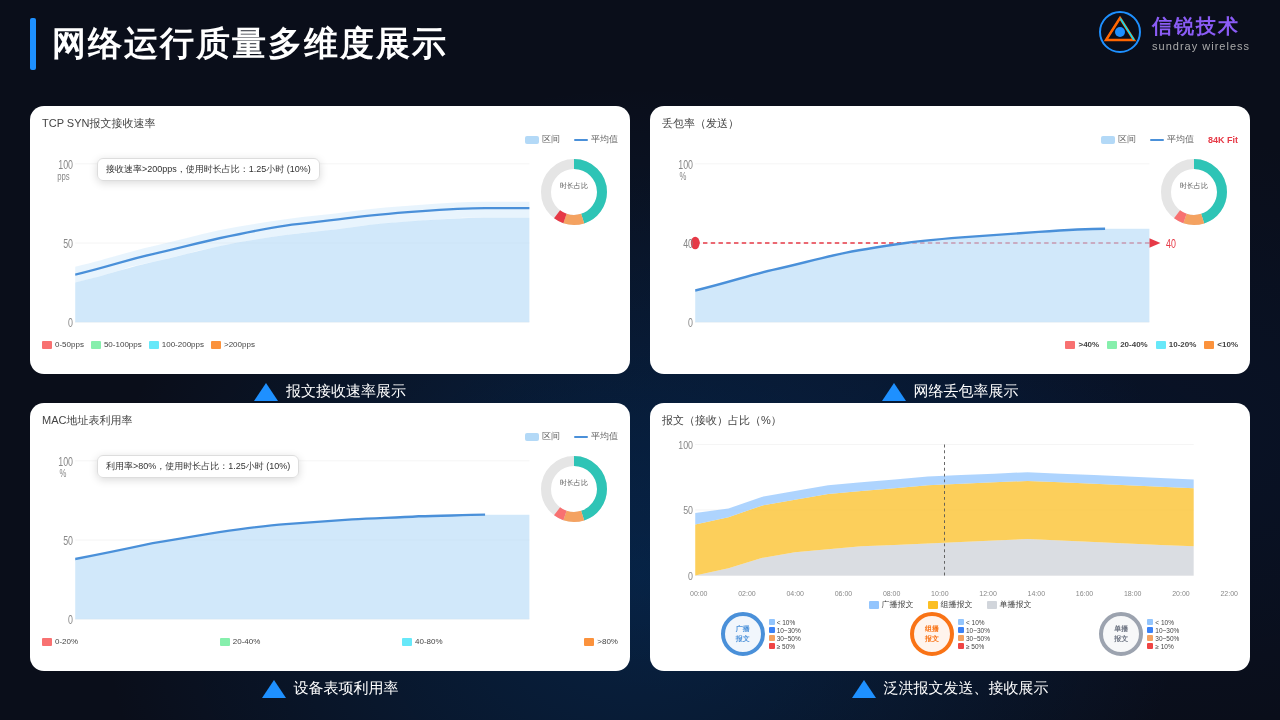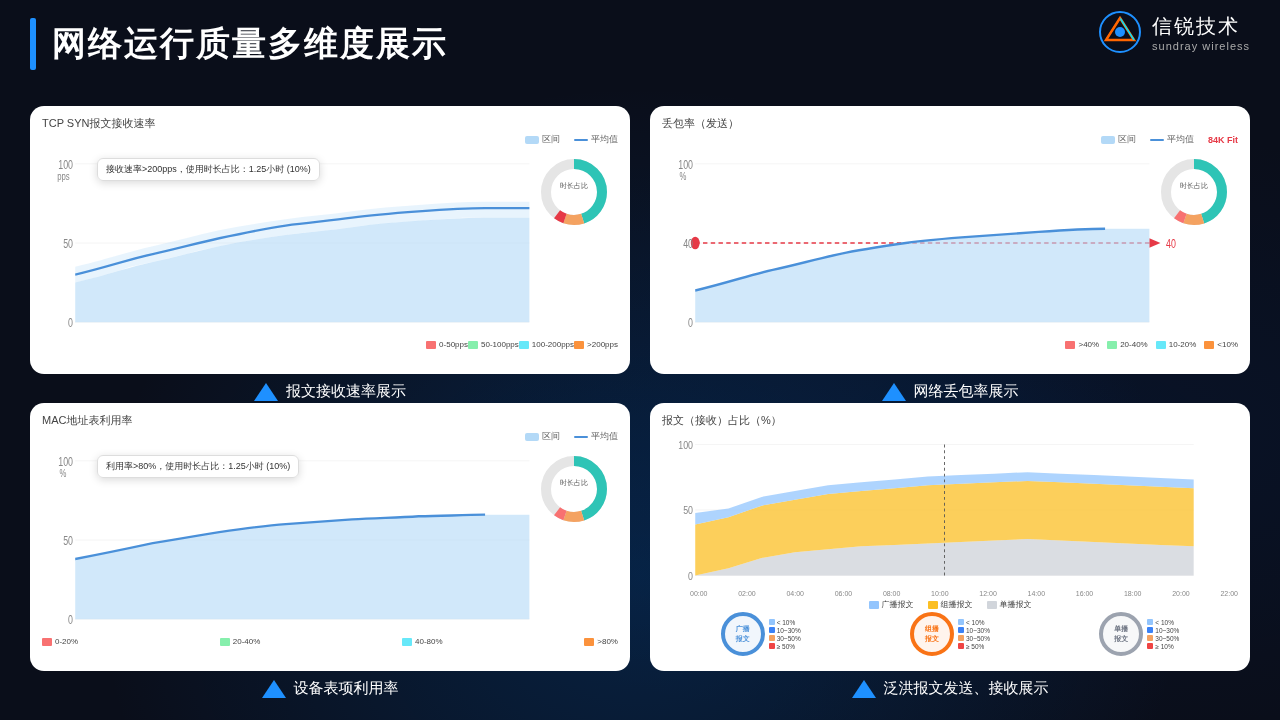--- a/index.html
+++ b/index.html
@@ -78,22 +78,22 @@
     }
 
     .logo-text {
       display: flex;
       flex-direction: column;
       align-items: flex-start;
     }
 
     .logo-text-main {
       font-size: 20px;
-      font-weight: normal;
-      color: #ffffff;
+      font-weight: bold;
+      color: #8b5cf6;
       letter-spacing: 2px;
     }
 
     .logo-text-sub {
       font-size: 11px;
       color: #aaa;
       letter-spacing: 1px;
     }
 
     
@@ -308,21 +308,21 @@
 
             <path d="M30,80 C60,75 80,70 100,67 C120,64 140,60 160,57 C180,54 200,51 220,49 C240,47 260,46 280,44 C300,42 320,41 340,40 C360,39 380,38 400,38 C420,38 440,38 440,38" fill="none" stroke="#4a90d9" stroke-width="1.5"></path>
 
           </svg>
           
           <div class="tooltip-box" style="left:55px; top:10px; font-size:9px;">
             <span>接收速率&gt;200pps，使用时长占比：1.25小时 (10%)</span>
           </div>
         </div>
 
-        <div style="display:flex; gap:0; justify-content:flex-end; font-size:8px; color:#444; margin-top:2px; flex-wrap:wrap;">
+        <div style="display:flex; gap:7px; justify-content:flex-start; font-size:8px; color:#444; margin-top:2px; flex-wrap:wrap;">
           <div class="legend-item">
               <div style="width:10px;height:8px;background:#f87171;border-radius:1px;"></div>
               <span>0-50pps</span>
             </div>
           <div class="legend-item">
               <div style="width:10px;height:8px;background:#86efac;border-radius:1px;"></div>
               <span>50-100pps</span>
             </div>
           <div class="legend-item">
               <div style="width:10px;height:8px;background:#67e8f9;border-radius:1px;"></div>
@@ -381,21 +381,21 @@
             <text x="28" y="13" text-anchor="end" font-size="8" fill="#888">100</text>
             <text x="22" y="20" text-anchor="end" font-size="7" fill="#888">%</text>
             <text x="28" y="63" text-anchor="end" font-size="8" fill="#888">40</text>
             <text x="28" y="113" text-anchor="end" font-size="8" fill="#888">0</text>
             <path d="M30,90 C60,85 80,80 100,77 C120,74 140,70 160,67 C180,64 200,62 220,60 C240,58 260,57 280,56 C300,55 320,54 340,53 C360,52 380,51 400,51 C420,51 440,51 440,51 L440,110 L30,110 Z" fill="#b3d9f7" opacity="0.6"></path>
             <path d="M30,90 C60,85 80,80 100,77 C120,74 140,70 160,67 C180,64 200,62 220,60 C240,58 260,57 280,56 C300,55 320,54 340,53 C360,52 380,51 400,51 C420,51 440,51" fill="none" stroke="#4a90d9" stroke-width="1.5"></path>
           </svg>
           
         </div>
 
-        <div style="display:flex; gap:8px; justify-content:flex-end; font-size:8px; color:#444; margin-top:2px;">
+        <div style="display:flex; gap:8px; justify-content:flex-end; font-size:8px; color:#444; margin-top:2px;font-weight:bold;">
           <div class="legend-item">
               <div style="width:10px;height:8px;background:#f87171;border-radius:1px;"></div>
               <span>&gt;40%</span>
             </div>
           <div class="legend-item">
               <div style="width:10px;height:8px;background:#86efac;border-radius:1px;"></div>
               <span>20-40%</span>
             </div>
           <div class="legend-item">
               <div style="width:10px;height:8px;background:#67e8f9;border-radius:1px;"></div>

